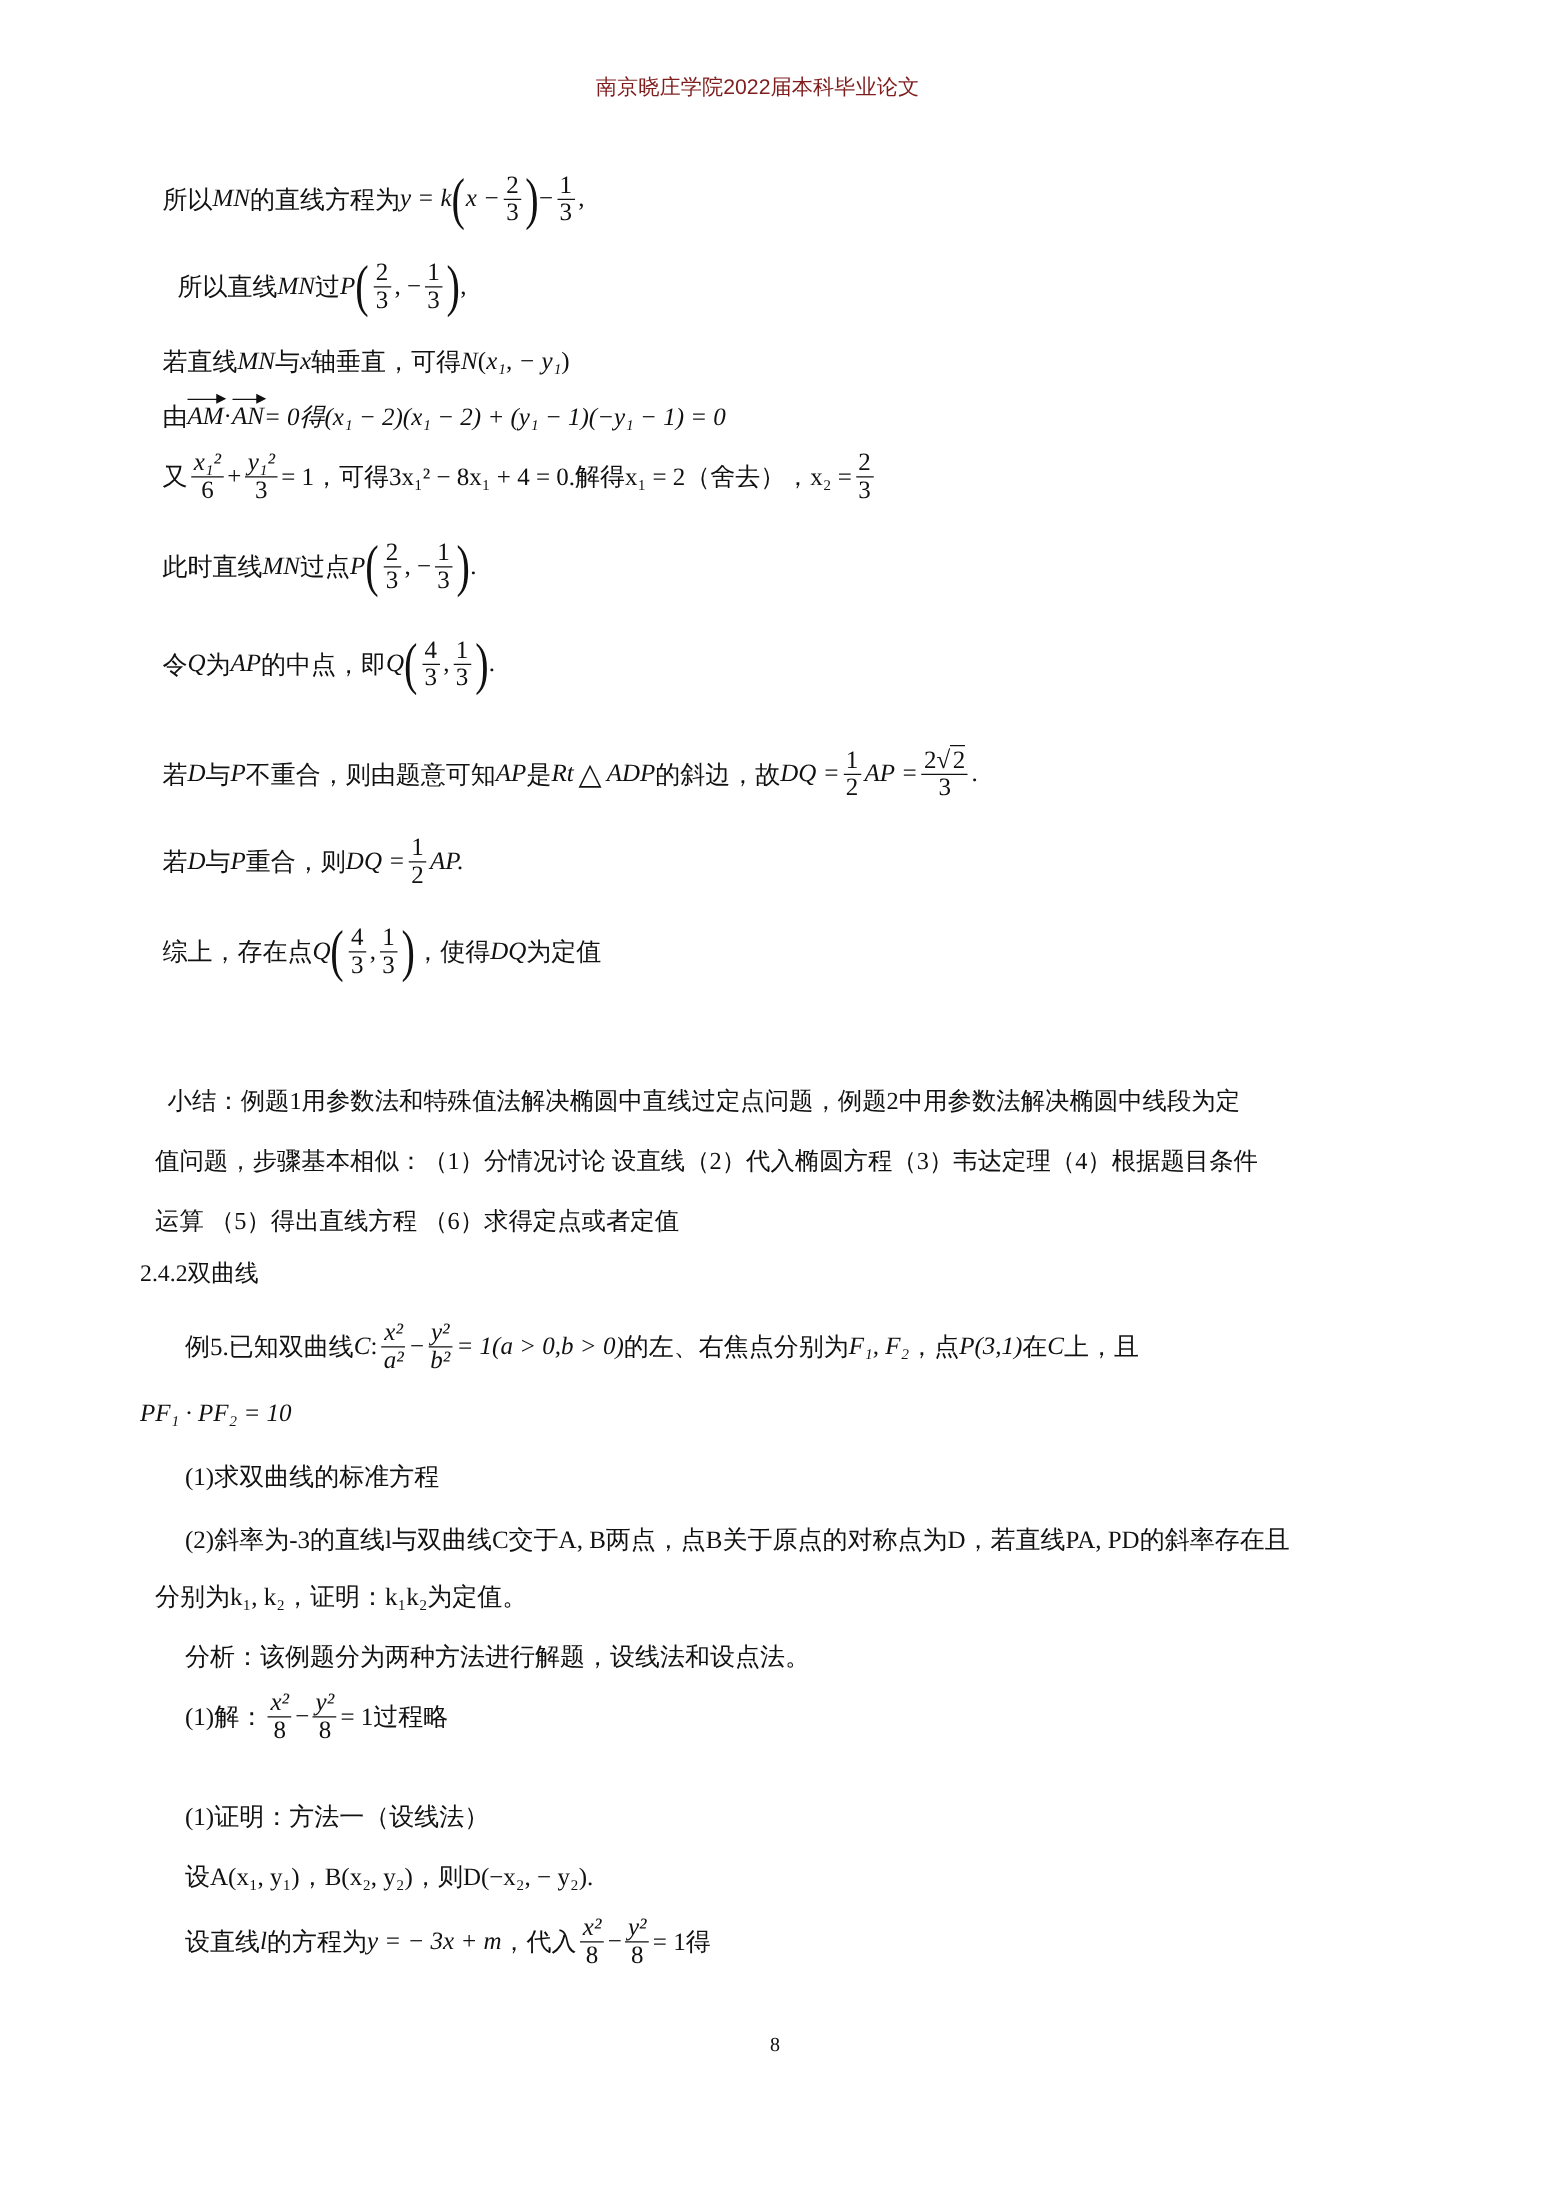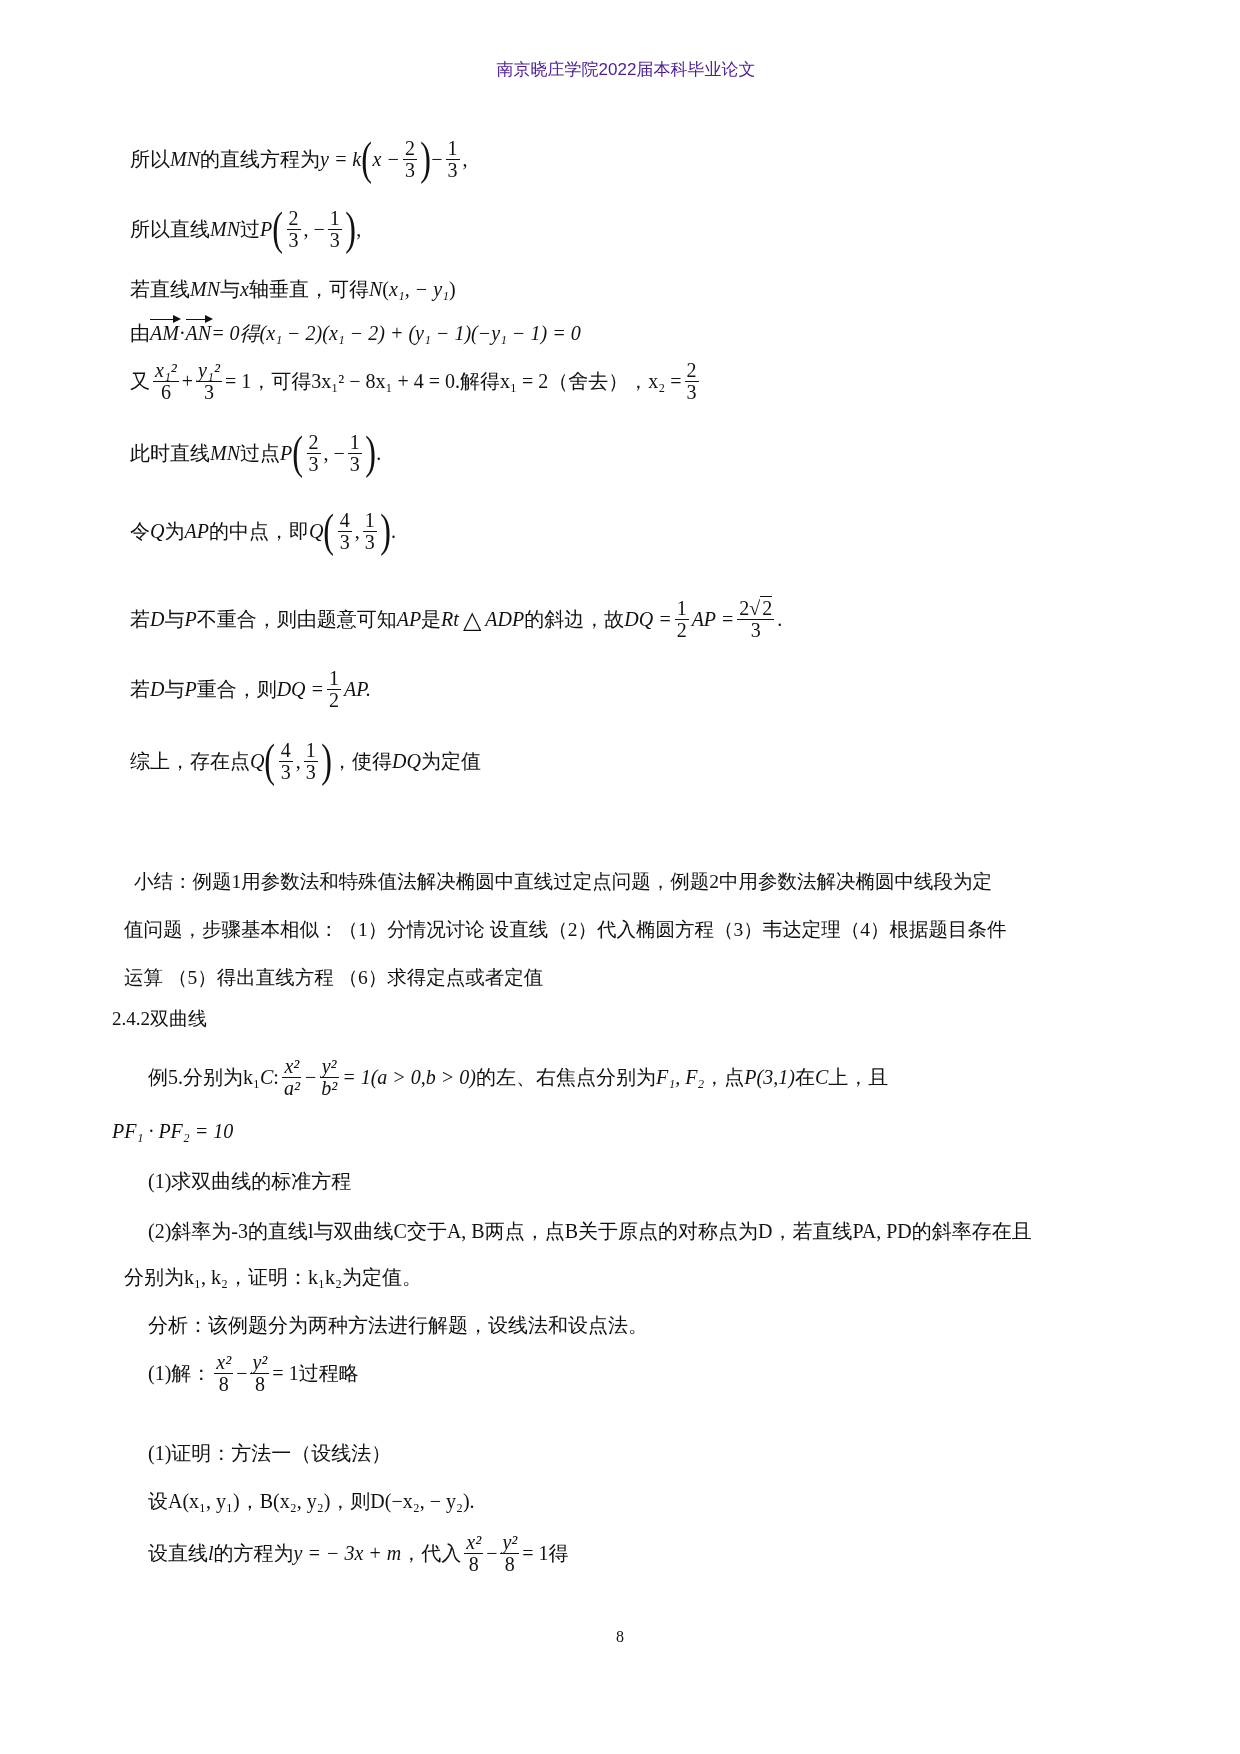--- a/index.html
+++ b/index.html
@@ -1,19 +1,19 @@
 <!DOCTYPE html>
 <html><head>
 <meta charset="utf-8">
 <style>
   html, body { margin: 0; padding: 0; background: #ffffff; }
   body { width: 1240px; height: 1754px; position: relative; overflow: hidden;
          font-family: "Liberation Serif", "DejaVu Serif", serif; color: #111; }
   .header { position: absolute; top: 58px; left: 0; width: 1212px; text-align: center;
-            font-family: "Liberation Sans", "DejaVu Sans", sans-serif; font-size: 17px; color: #4c1d95; padding-left: 20px; }
+            font-family: "Liberation Sans", "DejaVu Sans", sans-serif; font-size: 17px; color: #7f1d1d; }
   .line { position: absolute; font-size: 20px; white-space: nowrap; display: flex; align-items: center; }
   .m { font-style: italic; font-family: "Liberation Serif", serif; }
   .r { font-style: normal; font-family: "Liberation Serif", serif; }
   .frac { display: inline-flex; flex-direction: column; align-items: center; vertical-align: middle;
           margin: 0 3px; font-family: "Liberation Serif", serif; line-height: 1.05; }
   .frac .num { padding: 0 2px; border-bottom: 1.3px solid #111; font-size: 20px; }
   .frac .den { padding: 0 2px; font-size: 20px; }
   .paren { font-size: 46px; font-weight: 200; line-height: 1; transform: scaleX(0.7); display: inline-block;
            font-family: "Liberation Serif", serif; margin: 0 -2px; }
   .sp { font-size: 20px; font-family: "Liberation Serif", serif; }
@@ -43,21 +43,21 @@
     </span>
   <span class="paren">)</span>
   <span class="sp">−</span>
   <span class="frac">
       <span class="num">1</span>
       <span class="den">3</span>
     </span>
   <span>,</span>
 </div>
 
-<div class="line" style="left:130px; top:206px;">
+<div class="line" style="left:142px; top:206px;">
   <span>所以直线</span>
   <span class="m">MN</span>
   <span>过</span>
   <span class="m">P</span>
   <span class="paren">(</span>
   <span class="frac">
       <span class="num">2</span>
       <span class="den">3</span>
     </span>
   <span class="sp">, −</span>
@@ -207,21 +207,21 @@
 
 <div class="para" style="top:852px; left:134px; font-size:19.5px;margin-top:12px;">
   <div>小结：例题1用参数法和特殊值法解决椭圆中直线过定点问题，例题2中用参数法解决椭圆中线段为定</div>
   <div style="margin-left:-10px; margin-top:12px;">值问题，步骤基本相似：（1）分情况讨论  设直线（2）代入椭圆方程（3）韦达定理（4）根据题目条件</div>
   <div style="margin-left:-10px; margin-top:12px;">运算 （5）得出直线方程 （6）求得定点或者定值</div>
 </div>
 
 <div class="line" style="left:112px; top:1006px; font-size:19px;">2.4.2双曲线</div>
 
 <div class="line" style="left:148px; top:1056px;">
-  <span>例5.分别为k₁</span>
+  <span>例5.已知双曲线</span>
   <span class="m">C</span>
   <span>:</span>
   <span class="frac m">
       <span class="num">x²</span>
       <span class="den">a²</span>
     </span>
   <span class="sp">−</span>
   <span class="frac m">
       <span class="num">y²</span>
       <span class="den">b²</span>

